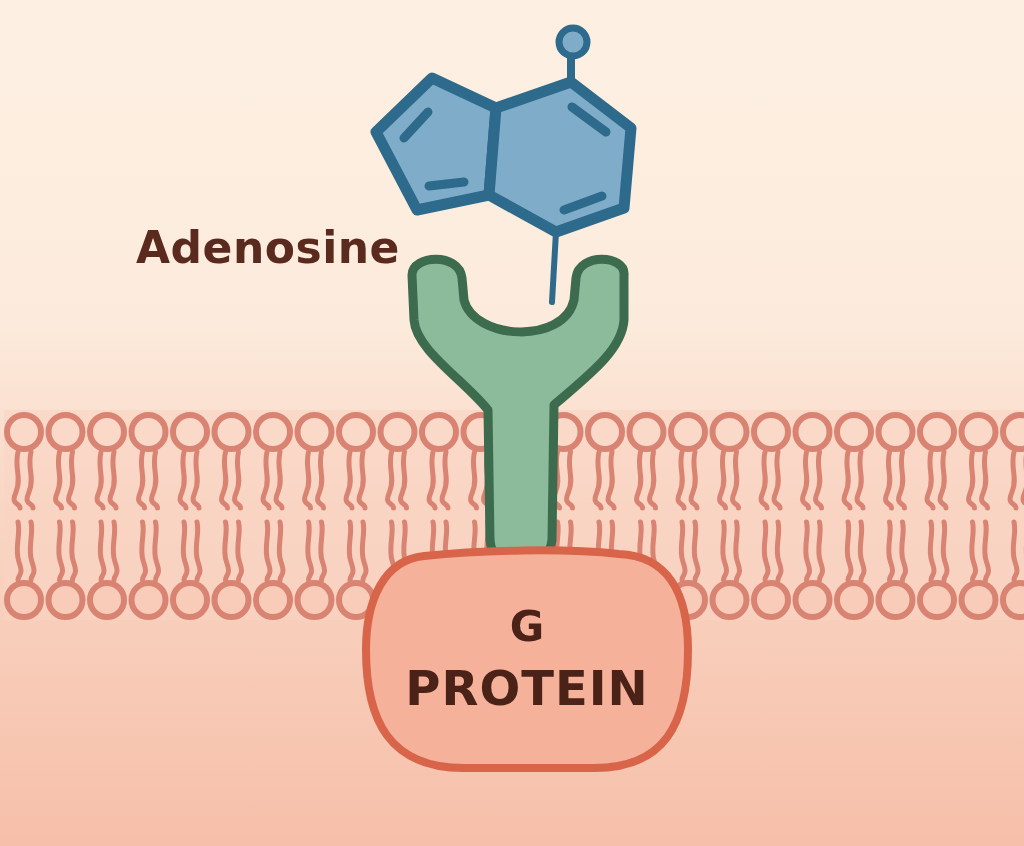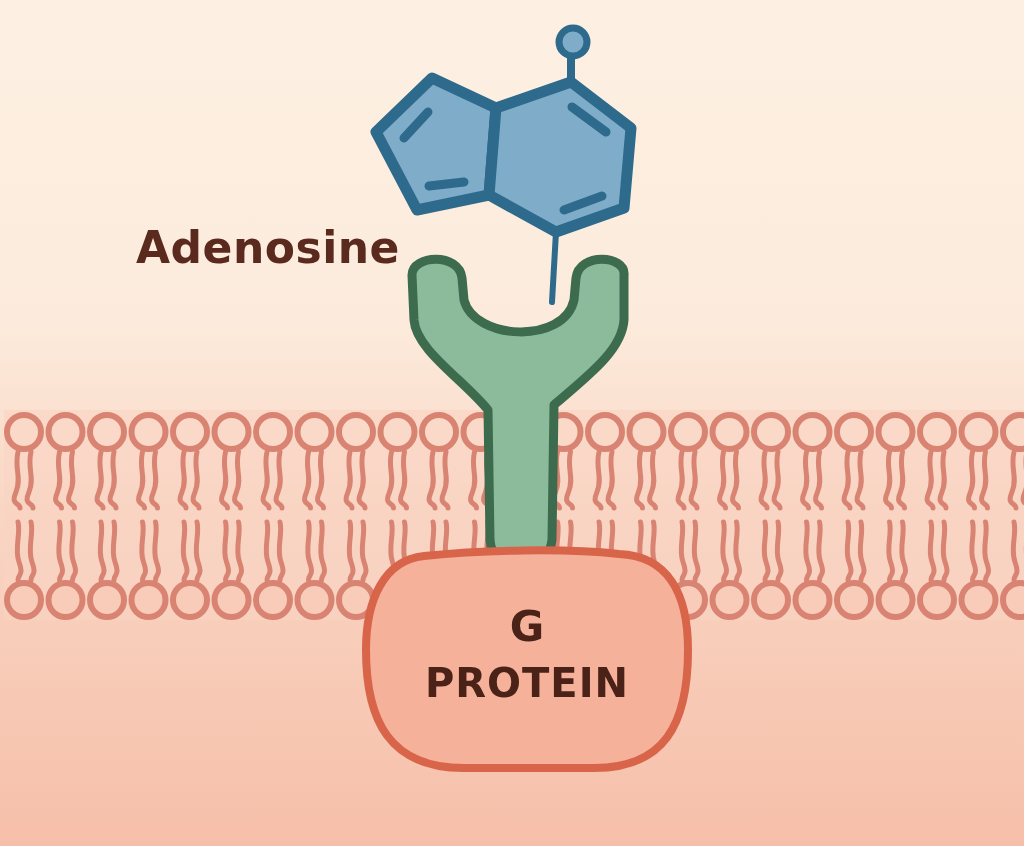--- a/index.html
+++ b/index.html
@@ -5,21 +5,21 @@
   html,body{margin:0;padding:0;}
   body{width:1024px;height:846px;overflow:hidden;position:relative;
        background:linear-gradient(180deg,#fdf0e2 0%,#fcebdc 38%,#f9d6c4 60%,#f6bfa9 100%);
        font-family:"DejaVu Sans",sans-serif;}
   #stage{position:absolute;left:4px;top:0;width:1024px;height:673px;}
   .label{position:absolute;color:#5a2a1e;font-family:"DejaVu Sans",sans-serif;font-weight:bold;}
   #adenosine-label{left:132px;top:222px;font-size:44px;letter-spacing:0.5px;}
   .gp-text{position:absolute;left:360px;width:326px;text-align:center;color:#4a2218;
            font-family:"DejaVu Sans",sans-serif;font-weight:bold;}
   #gp-line1{top:602px;font-size:42px;}
-  #gp-line2{top:660px;font-size:40px;letter-spacing:1px;}
+  #gp-line2{top:660px;font-size:48px;letter-spacing:1px;}
 </style>
 </head>
 <body>
 
 <div id="stage">
   <svg width="1024" height="846" viewBox="0 0 1024 846" style="position:absolute;left:0;top:0;">
 
     <rect x="0" y="410" width="1024" height="210" fill="#fad3c2" opacity="0.55"></rect>
 
     <g id="membrane">

